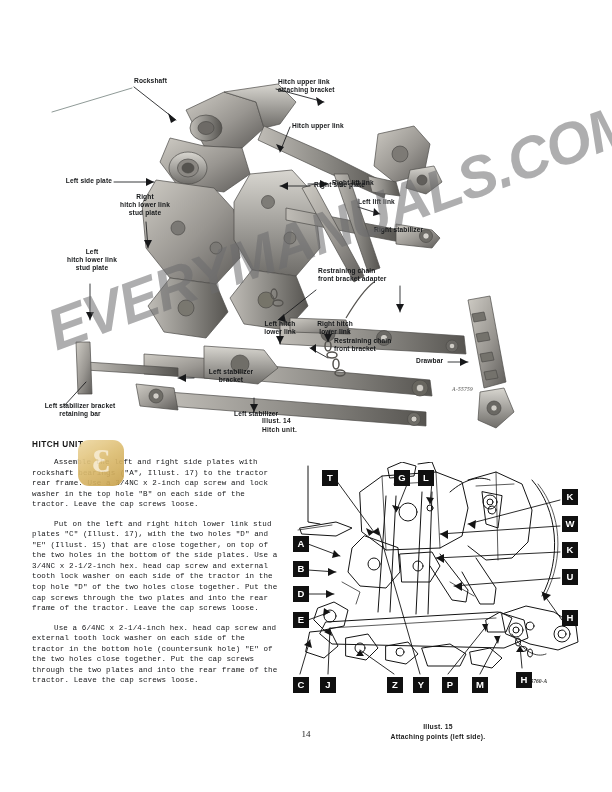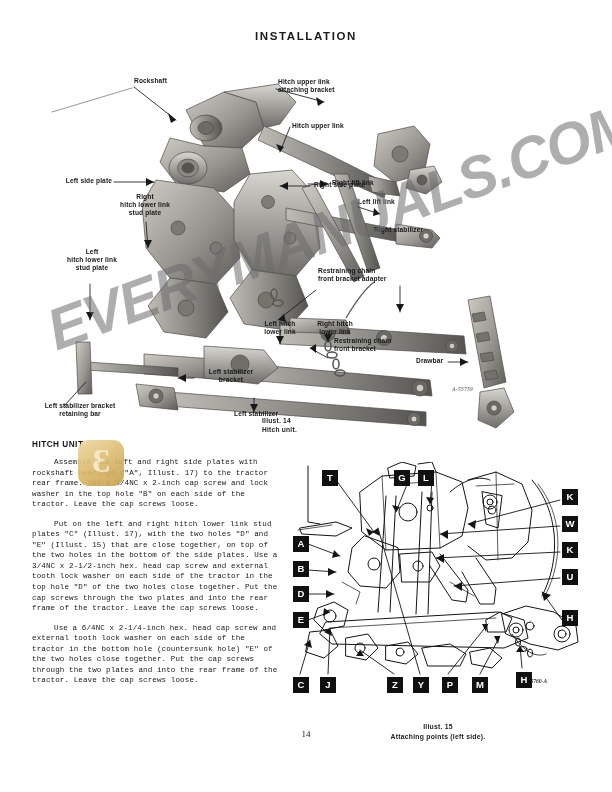--- a/index.html
+++ b/index.html
@@ -110,21 +110,20 @@
     text-align:center;
     font-family:"Liberation Serif", serif;
     font-size:9px;color:#1b1b1b;
   }
 </style>
 </head>
 <body>
 
 <div class="page">
 
-  <div class="page-header">INSTALLATION</div>
 
   <div class="fig14">
     <svg width="500" height="370" viewBox="0 0 500 370">
       <defs>
         <linearGradient id="mg" x1="0" y1="0" x2="0" y2="1">
           <stop offset="0%" stop-color="#d8d6d0"></stop>
           <stop offset="45%" stop-color="#a9a7a2"></stop>
           <stop offset="100%" stop-color="#6f6d69"></stop>
         </linearGradient>
         <linearGradient id="mg2" x1="0" y1="0" x2="1" y2="1">

